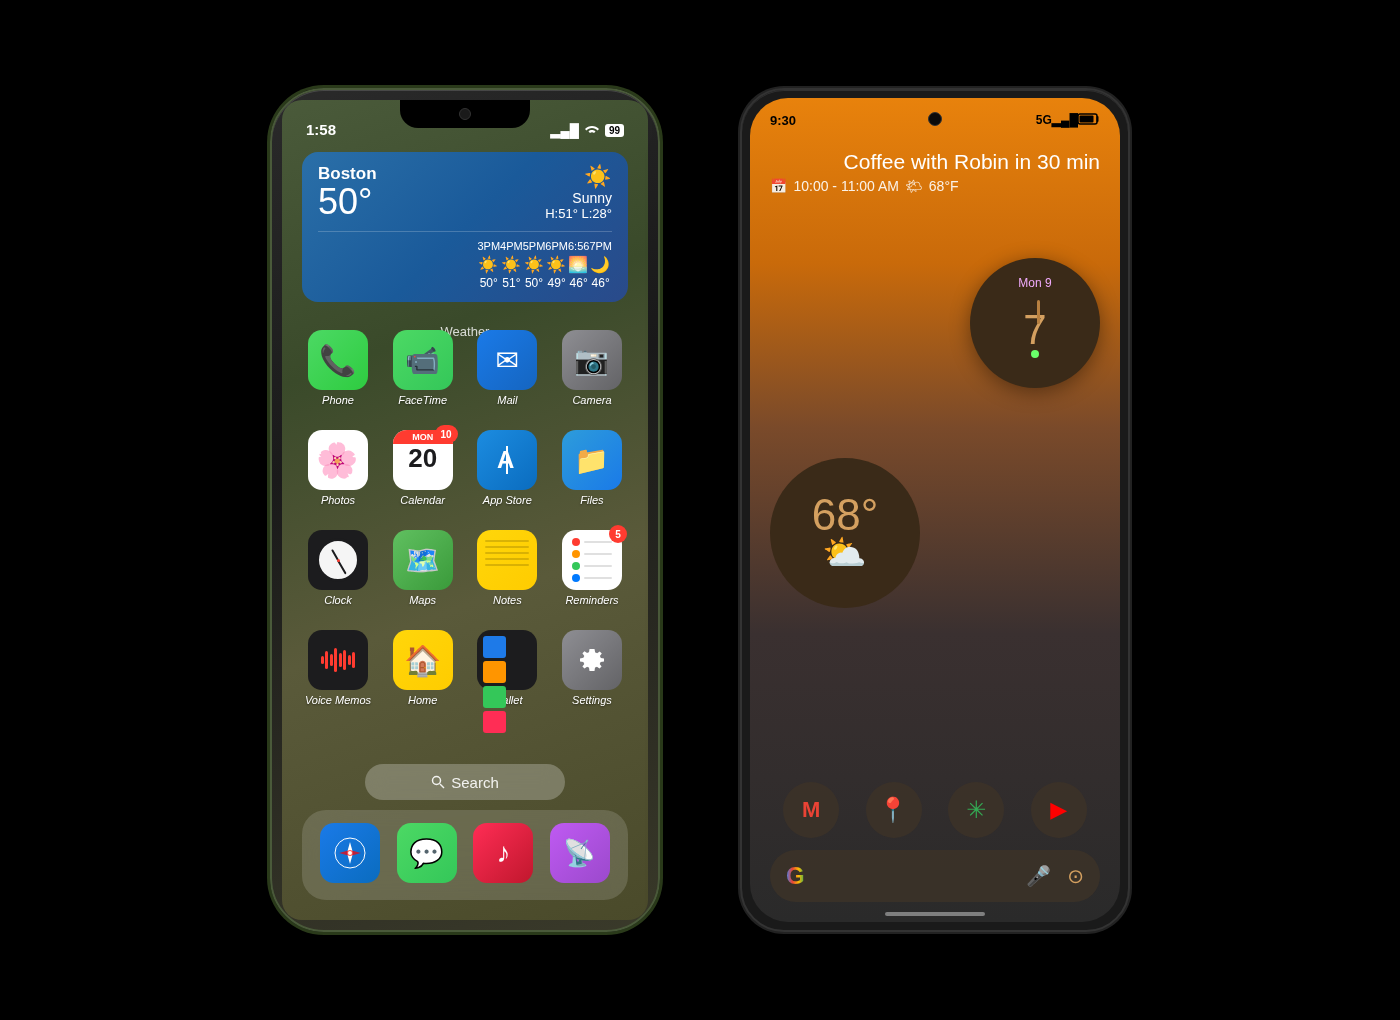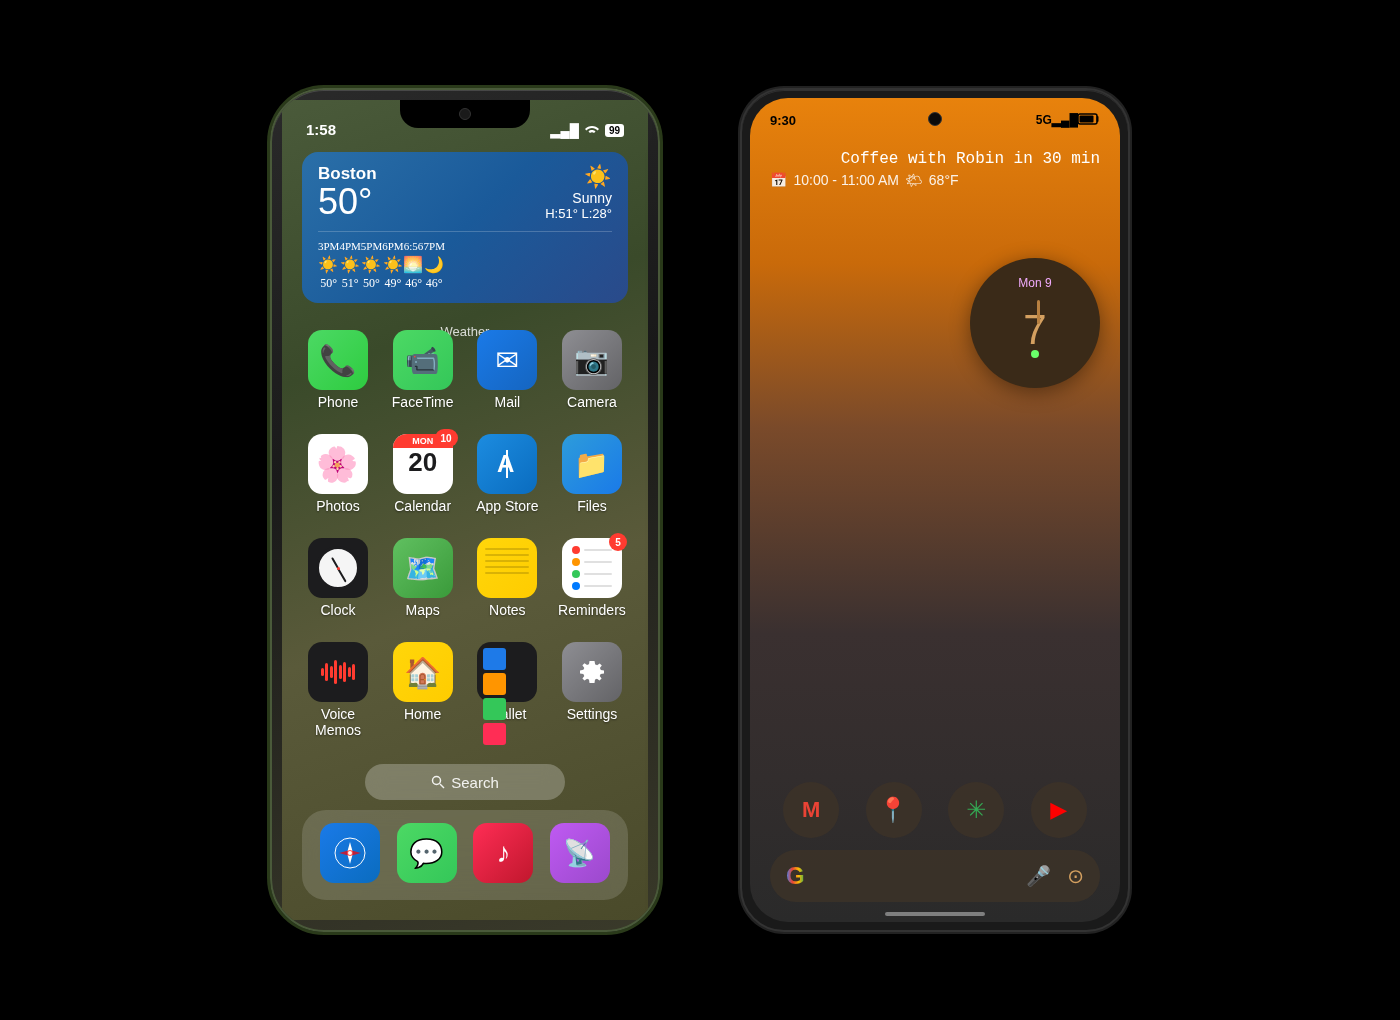--- a/index.html
+++ b/index.html
@@ -23,21 +23,21 @@
       border-radius: 54px;
       position: relative;
       border: 2px solid #4a5a3a;
       box-shadow: 0 0 0 3px #2a3a1a, 0 30px 80px rgba(0,0,0,0.8), inset 0 1px 0 rgba(255,255,255,0.15);
       overflow: hidden;
     }
     .iphone-screen {
       position: absolute;
       top: 10px; left: 10px; right: 10px; bottom: 10px;
       background: linear-gradient(160deg, #4a5a3a 0%, #3a4a2a 30%, #5a5a3a 60%, #4a4a2a 100%);
-      border-radius: 10px;
+      border-radius: 20px;
       overflow: hidden;
     }
     .iphone-notch {
       position: absolute;
       top: 0; left: 50%; transform: translateX(-50%);
       width: 130px; height: 28px;
       background: #000;
       border-radius: 0 0 18px 18px;
       z-index: 10;
       display: flex;
@@ -88,25 +88,24 @@
       align-items: flex-start;
     }
     .weather-city { font-size: 17px; font-weight: 700; }
     .weather-temp { font-size: 36px; font-weight: 300; line-height: 1; }
     .weather-right { text-align: right; }
     .weather-condition { font-size: 14px; }
     .weather-hl { font-size: 13px; }
     .weather-sun-icon { font-size: 22px; }
     .weather-hourly {
       display: flex;
-      justify-content: flex-start;
+      justify-content: flex-end;
       margin-top: 10px;
       border-top: 1px solid rgba(255,255,255,0.2);
       padding-top: 8px;
-      font-family: Liberation Serif, serif;
     }
     .weather-hour { text-align: center; font-size: 11px; }
     .weather-hour-time { font-size: 11px; margin-bottom: 3px; }
     .weather-hour-icon { font-size: 16px; margin-bottom: 2px; }
     .weather-hour-temp { font-size: 12px; font-weight: 500; }
     .weather-label {
       text-align: center;
       color: rgba(255,255,255,0.8);
       font-size: 13px;
       margin-top: 6px;
@@ -134,24 +133,25 @@
       border-radius: 14px;
       display: flex;
       align-items: center;
       justify-content: center;
       font-size: 28px;
       margin-bottom: 4px;
       position: relative;
       overflow: visible;
     }
     .app-label {
-      font-size: 14px;
+      font-size: 11px;
       color: #fff;
       text-align: center;
       text-shadow: 0 1px 2px rgba(0,0,0,0.5);
+      font-style: italic;
     }
     .badge {
       position: absolute;
       top: -5px; right: -5px;
       background: #ff3b30;
       color: #fff;
       font-size: 10px;
       font-weight: 700;
       min-width: 18px;
       height: 18px;
@@ -324,21 +324,21 @@
     }
     .android-status-right { display: flex; align-items: center; font-size: 12px; font-weight: 600; color: #000; }
 
     
     .android-event-widget {
       position: absolute;
       top: 44px; left: 20px; right: 20px;
       color: #fff;
       padding: 8px 0;
     }
-    .event-title { font-size: 16px; font-weight: 500; margin-bottom: 4px; font-family: Liberation Mono, monospace; }
+    .event-title { font-size: 21px; font-weight: 500; margin-bottom: 4px; }
     .event-time { display: flex; align-items: center; gap: 6px; font-size: 14px; opacity: 0.9; }
     .event-cal-icon { font-size: 14px; }
 
     
     .android-clock-widget {
       position: absolute;
       top: 160px; right: 20px;
       width: 130px; height: 130px;
       background: #3a2a18;
       border-radius: 50%;
@@ -888,20 +888,26 @@
 
     <div class="android-clock-widget">
       <div class="android-clock-date">Mon 9</div>
       <div class="android-clock-display">
         <div class="android-clock-num">7</div>
         <div class="android-clock-line"></div>
         <div class="android-clock-dot-green"></div>
       </div>
     </div>
 
+    <div class="android-weather-widget">
+      <div style="display:flex;align-items:center;gap:4px;">
+        <div class="android-weather-temp">68°</div>
+      </div>
+      <div class="android-weather-icon">⛅</div>
+    </div>
 
     <div class="android-dock">
       <div class="android-dock-row">
         <div class="android-app-icon" style="background:rgba(60,50,40,0.9);">
           <span style="font-size:22px;font-weight:800;color:#ea4335;">M</span>
         </div>
         <div class="android-app-icon" style="background:rgba(60,50,40,0.9);">
           <span style="font-size:24px;">📍</span>
         </div>
         <div class="android-app-icon" style="background:rgba(60,50,40,0.9);">

